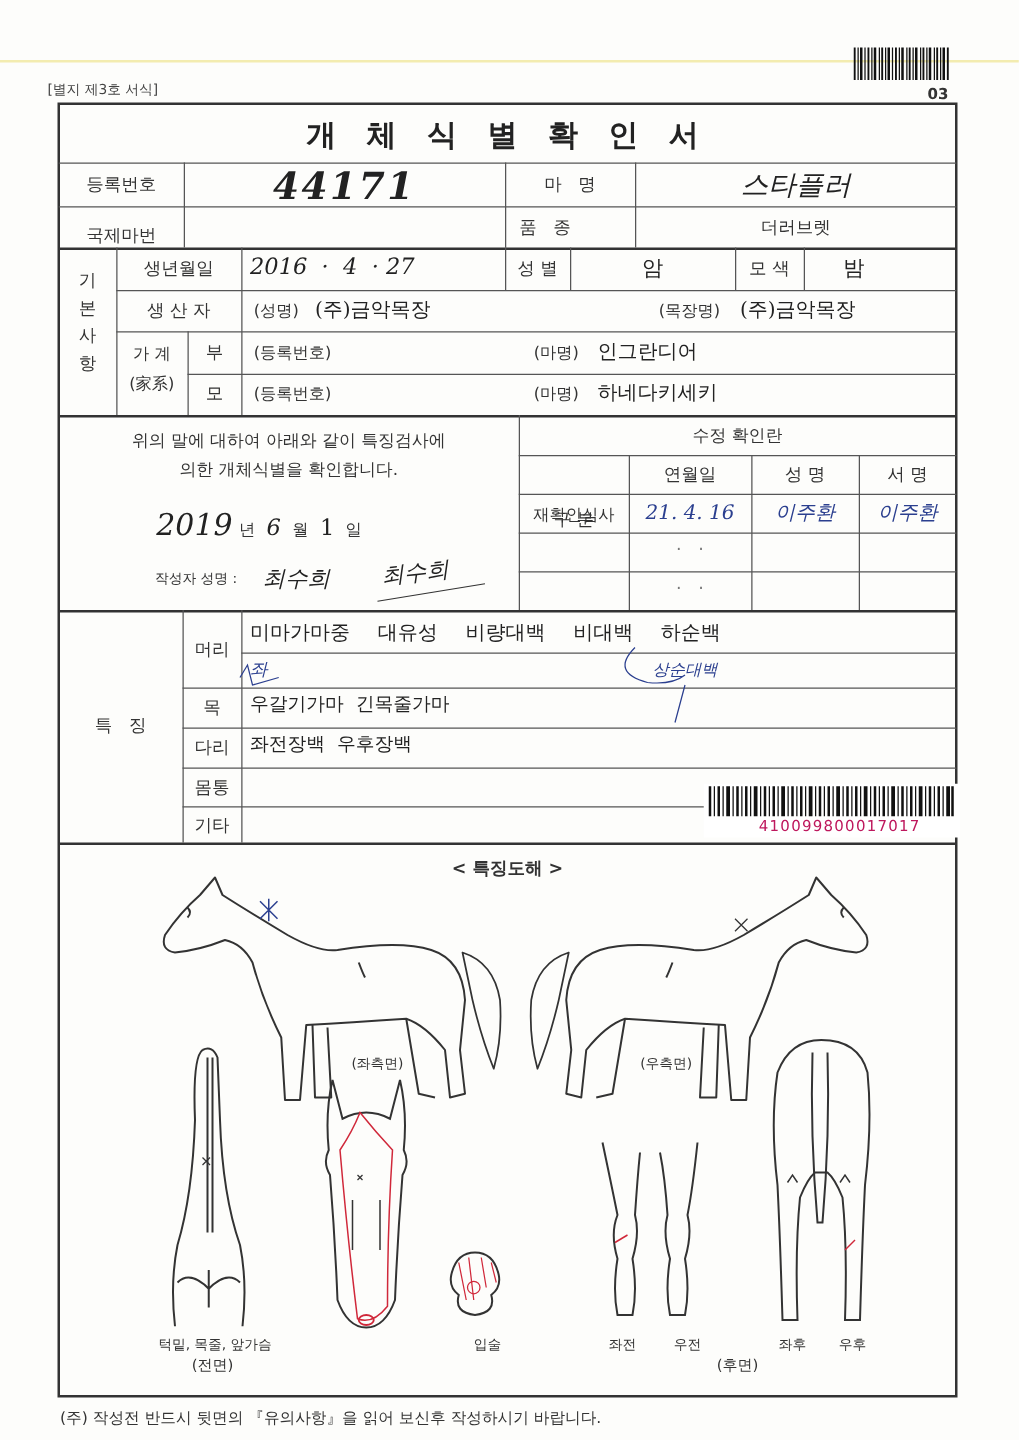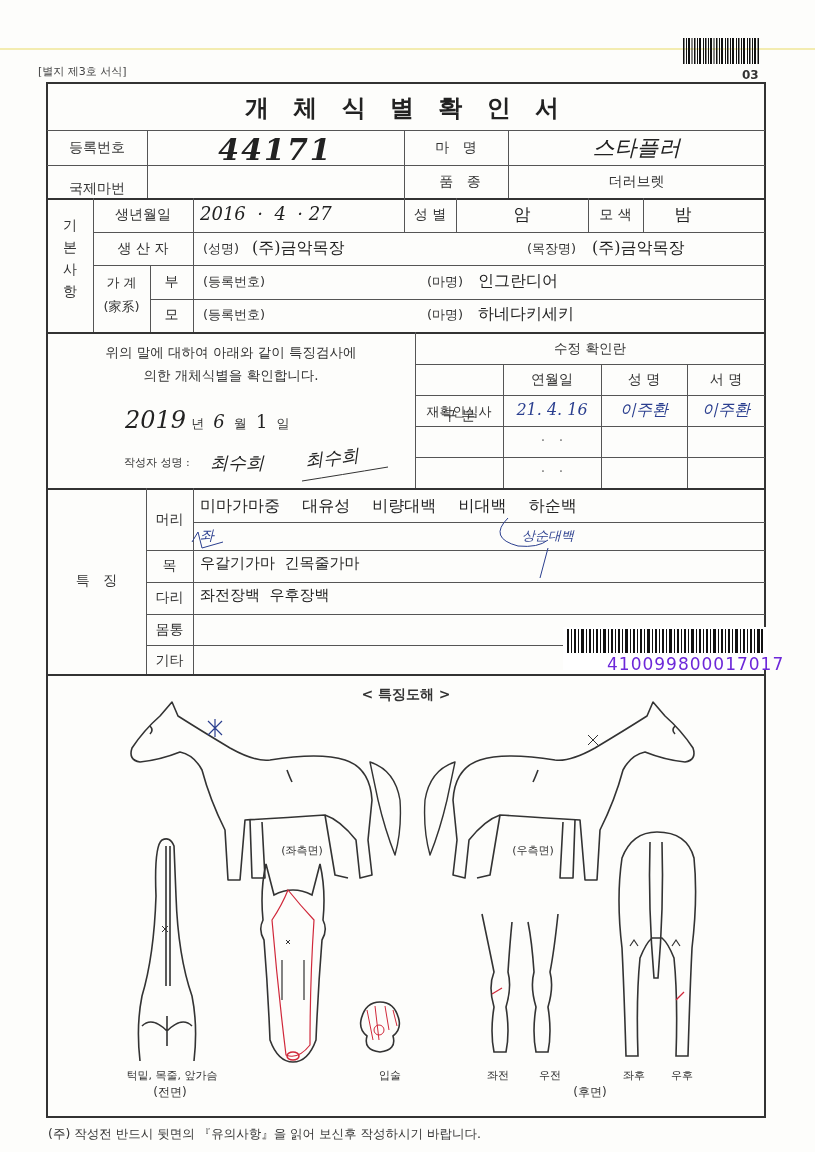--- a/index.html
+++ b/index.html
@@ -13,21 +13,21 @@
   .sheet { position:absolute; left:46px; top:82px; width:720px; height:1036px; border:2px solid #333; box-sizing:border-box; }
   .hl { position:absolute; height:1px; background:#555; }
   .hlb { position:absolute; height:2px; background:#333; }
   .vl { position:absolute; width:1px; background:#555; }
   .t { position:absolute; font-size:14px; color:#333; white-space:nowrap; }
   .c { text-align:center; }
   .title { font-size:24px; letter-spacing:8px; font-weight:bold; color:#222; }
   .hand { font-family:"DejaVu Serif", serif; color:#222; }
   .blue { color:#2b3f8f; font-family:"DejaVu Serif", serif; font-style:italic; }
   .barcode { position:absolute; background:#fff; }
-  .bc-num { font-size:17px; color:#6d28d9; letter-spacing:1px; }
+  .bc-num { font-size:12px; color:#be185d; letter-spacing:1px; }
   .foot { left:48px; top:1126px; font-size:12.5px; color:#333; }
   svg { position:absolute; overflow:visible; }
   .sm { font-size:11px; }
 </style>
 </head>
 <body>
 
 <div class="yline"></div>
 
 <svg class="topbar" width="76" height="26" viewBox="0 0 76 26">
@@ -109,21 +109,21 @@
 
 <div class="t c title" style="left:47px;top:92px;width:718px;">개 체 식 별 확 인 서</div>
 
 <div class="t c" style="left:47px;top:139px;width:100px;">등록번호</div>
 <div class="t c hand" style="left:147px;top:132px;width:257px;font-size:30px;font-weight:bold;font-style:italic;letter-spacing:2px;">44171</div>
 <div class="t c" style="left:404px;top:139px;width:104px;white-space:pre;">마   명</div>
 <div class="t c hand" style="left:508px;top:133px;width:257px;font-size:22px;font-style:italic;">스타플러</div>
 
 <div class="t c" style="left:47px;top:180px;width:100px;">국제마번</div>
 <div class="t c" style="left:147px;top:173px;width:257px;"></div>
-<div class="t c" style="left:408px;top:173px;width:104px;white-space:pre;">품   종</div>
+<div class="t c" style="left:384px;top:173px;width:104px;white-space:pre;">품   종</div>
 <div class="t c" style="left:508px;top:173px;width:257px;">더러브렛</div>
 
 <div class="t c" style="left:47px;top:214px;width:46px;line-height:22px;">
   <div>기</div>
   <div>본</div>
   <div>사</div>
   <div>항</div>
 </div>
 
 <div class="t c" style="left:93px;top:206px;width:100px;">생년월일</div>

